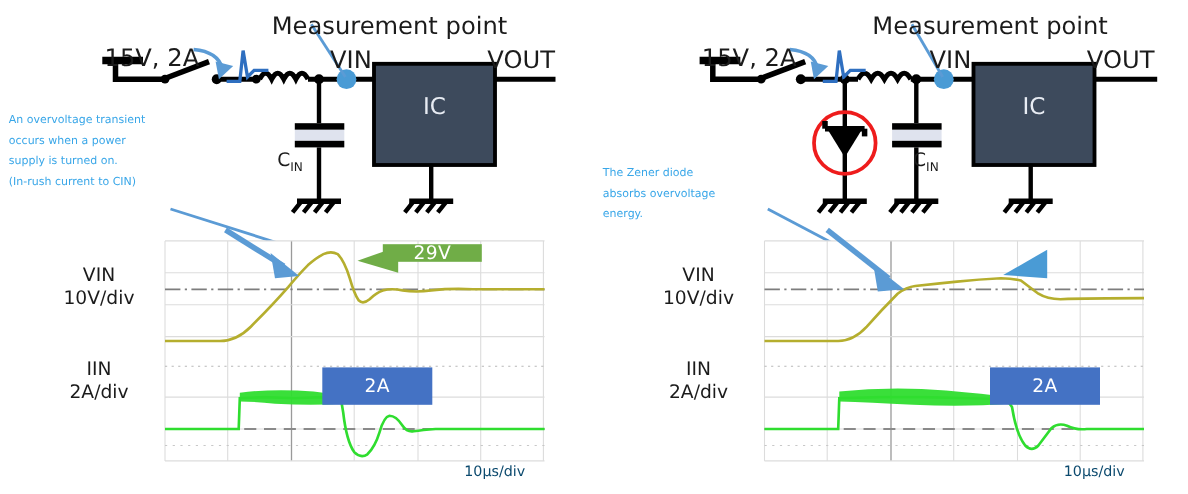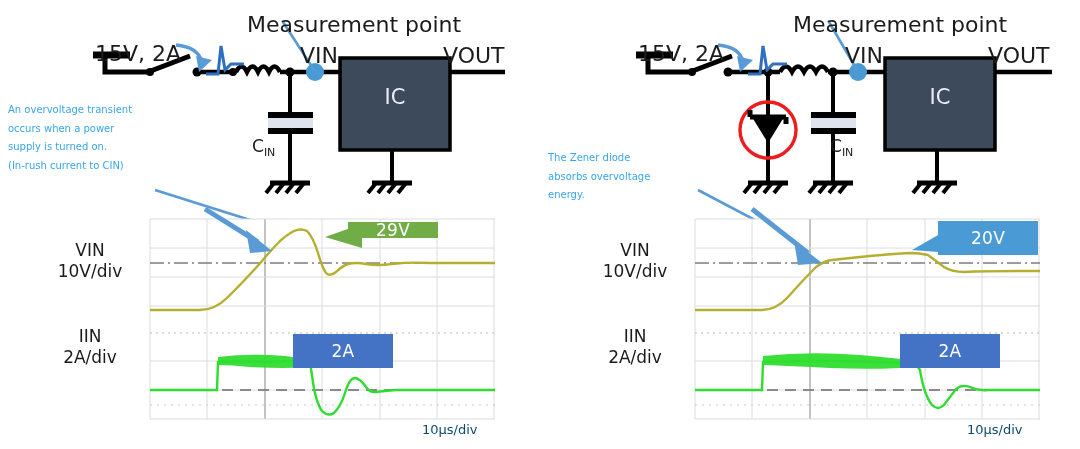--- a/index.html
+++ b/index.html
@@ -243,21 +243,20 @@
                Q422 169 430 172 Q438 176 448 175 Q470 175 500 175" stroke="#2fdd2f" stroke-width="2.4" fill="none"></path>
       <path d="M223 141 Q270 136 320 140 Q355 143 377 146 L377 152
                Q340 155 290 153 Q250 151 223 150 Z" fill="#2fdd2f" opacity="0.95"></path>
 
       <path d="M212 -6 L268 38" stroke="#5b9bd5" stroke-width="5" fill="none"></path>
       <polygon points="254,26 282,48 258,50" fill="#5b9bd5"></polygon>
 
       <polygon points="372,35 412,12 412,38" fill="#4a9bd5"></polygon>
     </svg>
 
-    <div class="badge" style="left:398px;top:221px;width:100px;height:34px;background:#4a9bd5;">20V</div>
     <div class="badge" style="left:360px;top:334px;width:100px;height:34px;background:#4472c4;">2A</div>
 
     <div class="axis-lbl" style="left:45px;top:240px;width:100px;"><span>VIN</span><br><span>10V/div</span></div>
     <div class="axis-lbl" style="left:45px;top:326px;width:100px;"><span>IIN</span><br><span>2A/div</span></div>
 
     <div class="tbase" style="left:427px;top:422px;">10µs/div</div>
   </div>
 
 </div>
 

